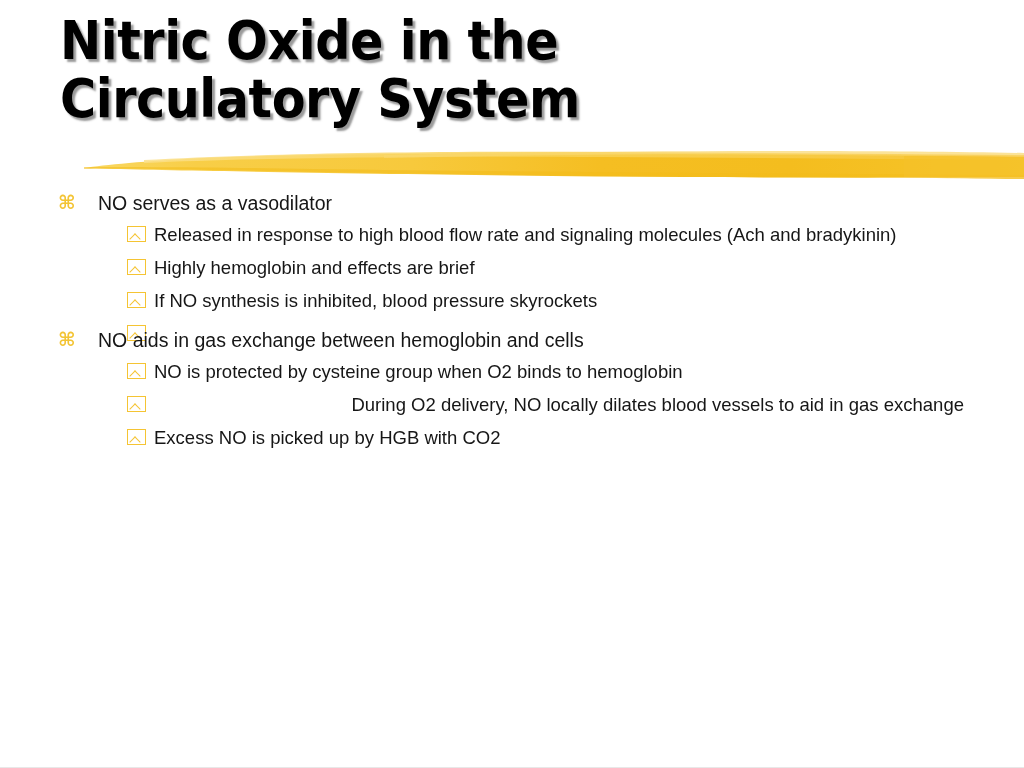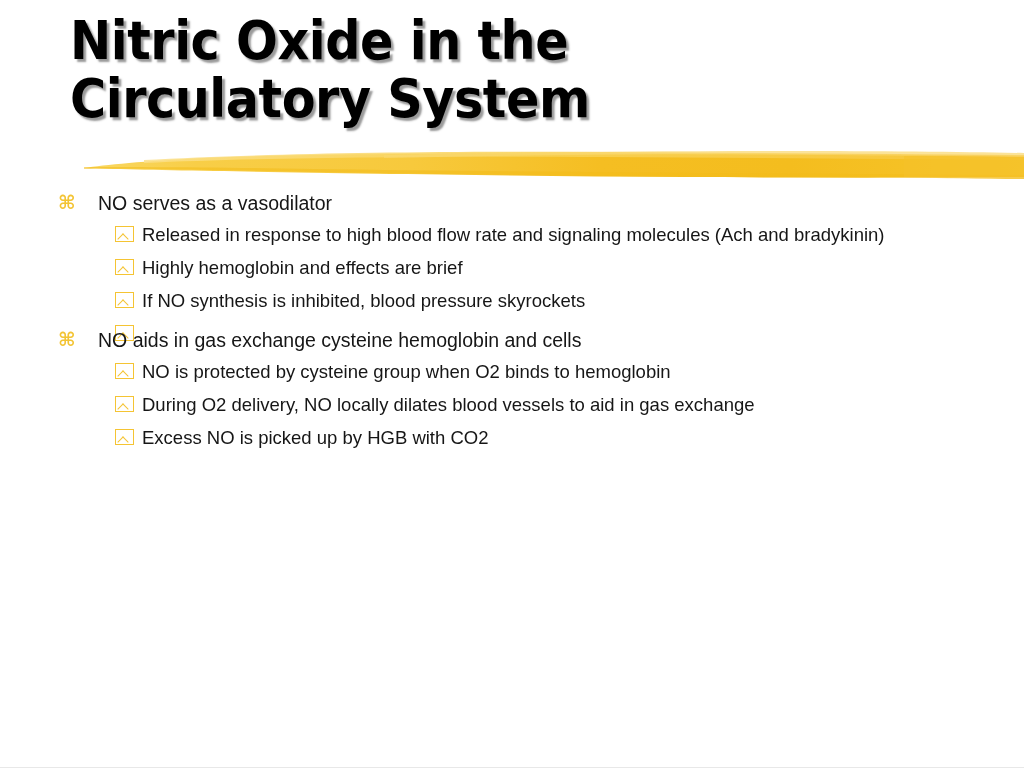--- a/index.html
+++ b/index.html
@@ -19,21 +19,21 @@
     position: absolute;
     inset: 0;
     background: #ffffff;
     border-bottom: 1px solid #e8e8e8;
     box-sizing: border-box;
   }
 
   
   #title-block {
     position: absolute;
-    left: 70px;
+    left: 60px;
     top: 12px;
     width: 940px;
   }
   .title-line {
     font-family: "DejaVu Sans", sans-serif;
     font-weight: 700;
     font-size: 53px;
     line-height: 58px;
     letter-spacing: -0.5px;
     color: #000000;
@@ -77,21 +77,21 @@
     font-family: "DejaVu Sans", sans-serif;
     font-size: 19px;
     line-height: 26px;
     color: #F3C434;
     font-weight: 700;
   }
 
   .bullet-l2 {
     position: relative;
     padding-left: 142px;
-    margin: 0 0 7px 0;
+    margin: 0 0 7px 12px;
     font-size: 18.5px;
     line-height: 26px;
     color: #161616;
     max-width: 1010px;
   }
   .bullet-l2 .marker-l2 {
     position: absolute;
     left: 115px;
     top: 4px;
     width: 19px;
@@ -107,21 +107,21 @@
     width: 7px;
     height: 7px;
     border-left: 1.7px solid #F5C433;
     border-top: 1.7px solid #F5C433;
     transform: rotate(45deg);
   }
   .bullet-l2 .label-l2 {
     display: block;
   }
   .wrap-1 { max-width: 790px; }
-  .wrap-2 { max-width: 810px; }
+  .wrap-2 { max-width: 810px; text-align: right; }
 
   .spacer-group { height: 6px; }
 </style>
 </head>
 <body>
 
 <div id="slide">
 
   <div id="title-block">
     <div class="title-line">Nitric Oxide in the</div>
@@ -180,21 +180,21 @@
     </div>
 
     <div class="bullet-l2">
       <span class="marker-l2"></span>
     </div>
 
     <div class="spacer-group"></div>
 
     <div class="bullet-l1">
       <span class="marker-l1">⌘</span>
-      <span>NO aids in gas exchange cysteine hemoglobin and cells</span>
+      <span>NO aids in gas exchange between hemoglobin and cells</span>
     </div>
 
 
     <div class="bullet-l2">
       <span class="marker-l2"></span>
       <span class="label-l2">NO is protected by cysteine group when O2 binds to hemoglobin</span>
     </div>
 
     <div class="bullet-l2">
       <span class="marker-l2"></span>

